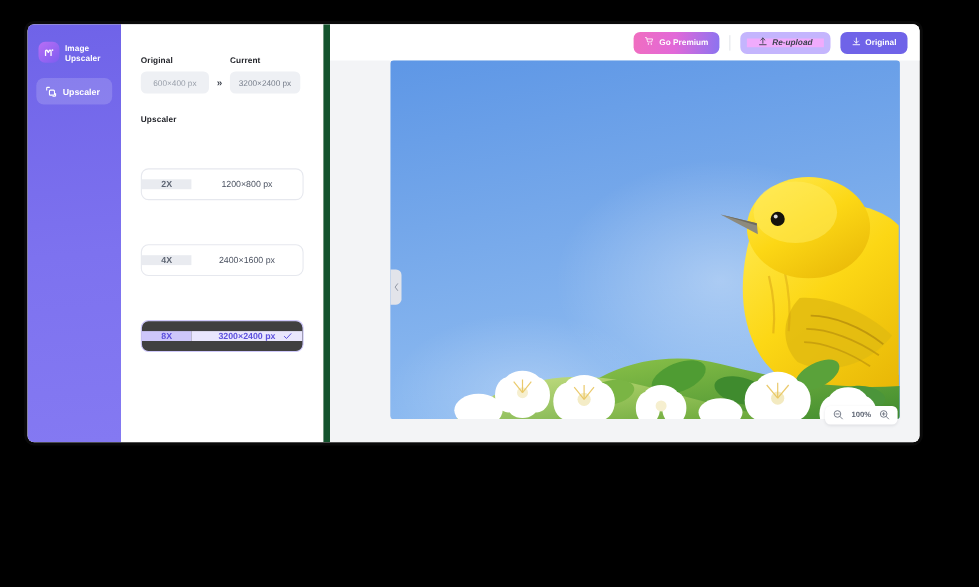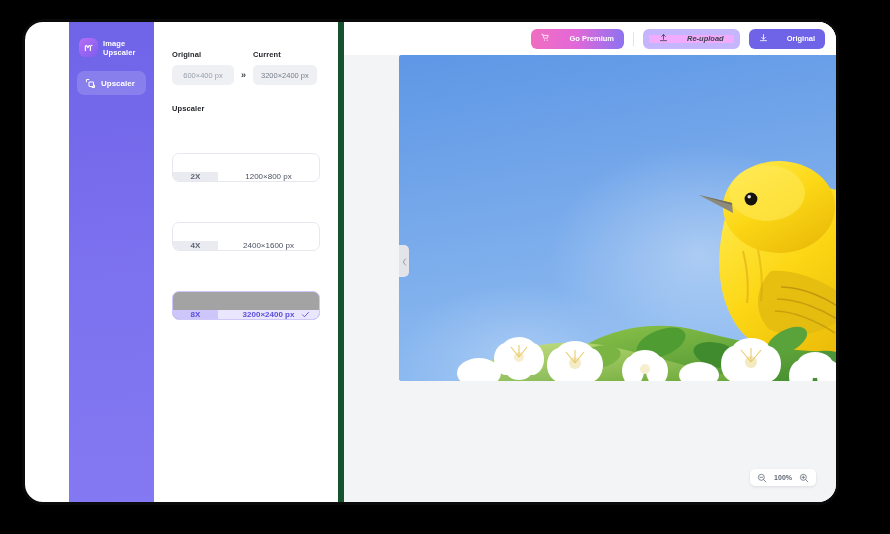--- a/index.html
+++ b/index.html
@@ -12,27 +12,26 @@
     overflow: hidden;
     position: relative;
   }
 
   
   #device-frame {
     position: absolute;
     left: 25px;
     top: 22px;
     width: 811px;
-    height: 480px;
+    height: 380px;
     background: #ffffff;
-    border-radius: 18px;
+    border-radius: 6px;
     overflow: hidden;
     display: flex;
     box-shadow: 0 0 0 3px #0a0a0a;
-    padding-left: 44px;
   }
 
   
   #sidebar {
     width: 85px;
     background: linear-gradient(175deg, #6f63e8 0%, #7d72ef 55%, #8479f2 100%);
     flex: 0 0 85px;
     position: relative;
     padding-top: 10px;
   }
@@ -129,21 +128,21 @@
   .size-pill.cur { color: #767d8a; }
   .arrow-sep {
     font-size: 9px;
     color: #3a3f4a;
     font-weight: 700;
     padding-bottom: 5px;
   }
   .upscaler-head { margin-top: 19px; }
   .opt {
     display: flex;
-    align-items: flex-end;
+    align-items: center;
     height: 29px;
     border: 1px solid #e6e8ee;
     border-radius: 7px;
     margin-bottom: 8px;
     overflow: hidden;
     background: #ffffff;
     margin-top: 40px;
   }
   .opt .mult {
     width: 45px;
@@ -154,21 +153,21 @@
     font-weight: 600;
     color: #5f6674;
   }
   .opt .dim {
     flex: 1;
     display: flex; align-items: center; justify-content: center;
     font-size: 8px;
     color: #4a5160;
     position: relative;
   }
-  .opt.active { border-color: #cfc9fb; background: #a3a3a3; }
+  .opt.active { border-color: #cfc9fb; background: #404040; }
   .opt.active .mult { background: #cdc6fa; color: #5b4fdc; font-weight: 700; }
   .opt.active .dim { color: #5b4fdc; font-weight: 700; background: #e9e6fd; }
   .opt .check {
     position: absolute;
     right: 9px;
     display: flex; align-items: center;
   }
 
   
   #canvas-area {
@@ -184,21 +183,21 @@
     justify-content: flex-end;
     gap: 9px;
     padding-right: 11px;
   }
   .btn {
     height: 20px;
     border-radius: 6px;
     display: flex;
     align-items: center;
     justify-content: center;
-    gap: 19px;
+    gap: 4px;
     font-size: 7.5px;
     font-weight: 700;
     padding: 0 10px;
     white-space: nowrap;
   }
   .btn-premium {
     background: linear-gradient(95deg,#f06ec0 0%,#e268d8 48%, #8b73f0 100%);
     color: #ffffff;
   }
   .btn-sep { width: 1px; height: 14px; background: #e3e5ea; }

